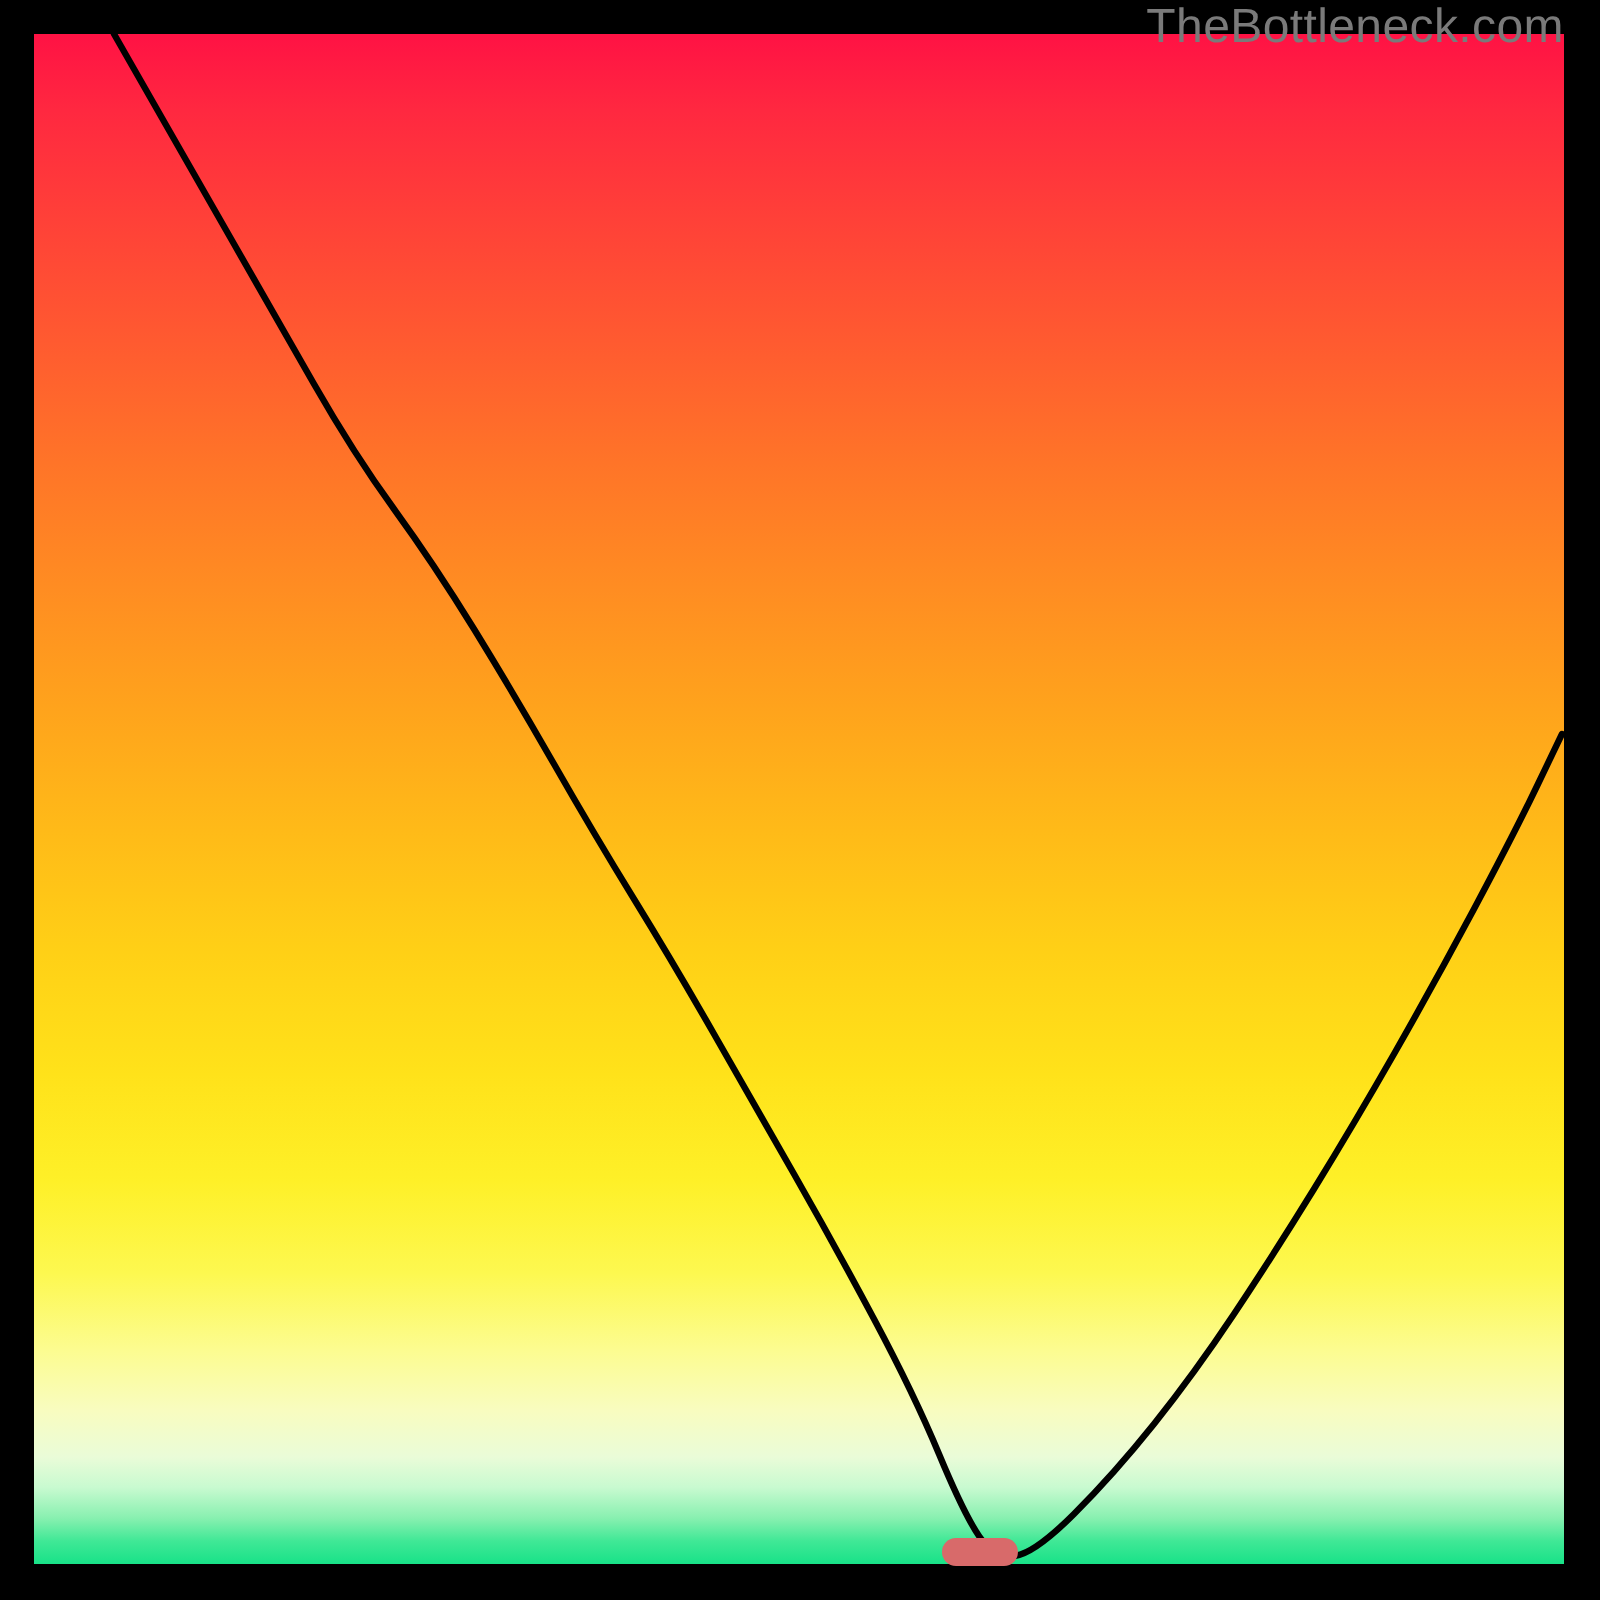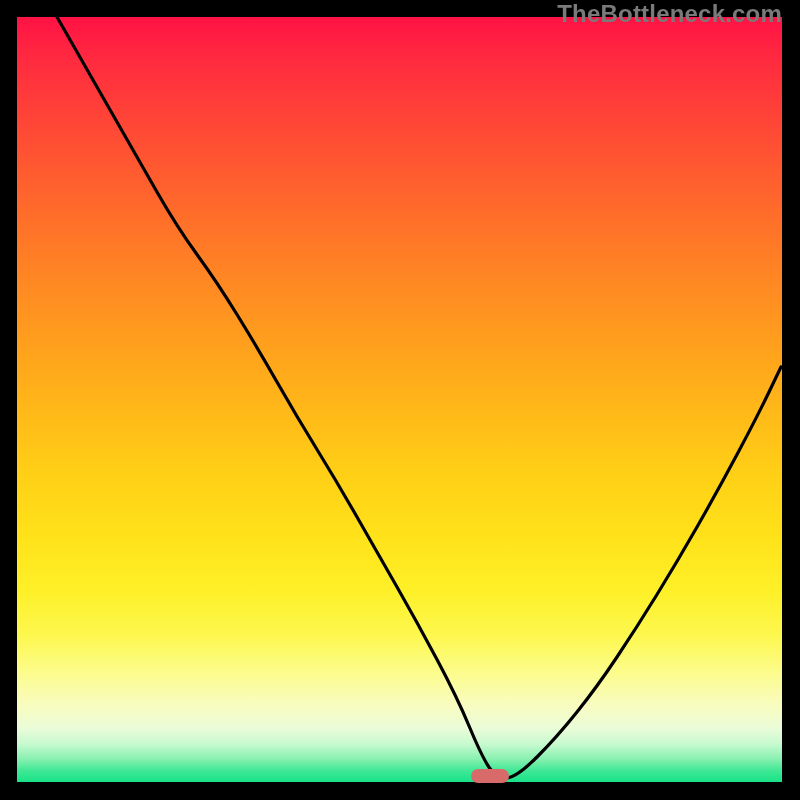--- a/index.html
+++ b/index.html
@@ -65,21 +65,21 @@
     background: #d86a6a;
     border-radius: 7px;
   }
   .watermark {
     position: absolute;
     right: 18px;
     top: 0px;
     color: #7a7a7a;
     font-family: Arial, Helvetica, sans-serif;
     font-size: 24px;
-    font-weight: 700;
+    font-weight: 400;
     letter-spacing: 0.2px;
   }
 </style>
 </head>
 <body>
 
 <div class="frame">
   <div class="plot-area">
     <div class="gradient"></div>
     <svg class="curve-svg" viewBox="0 0 765 765" preserveAspectRatio="none">

